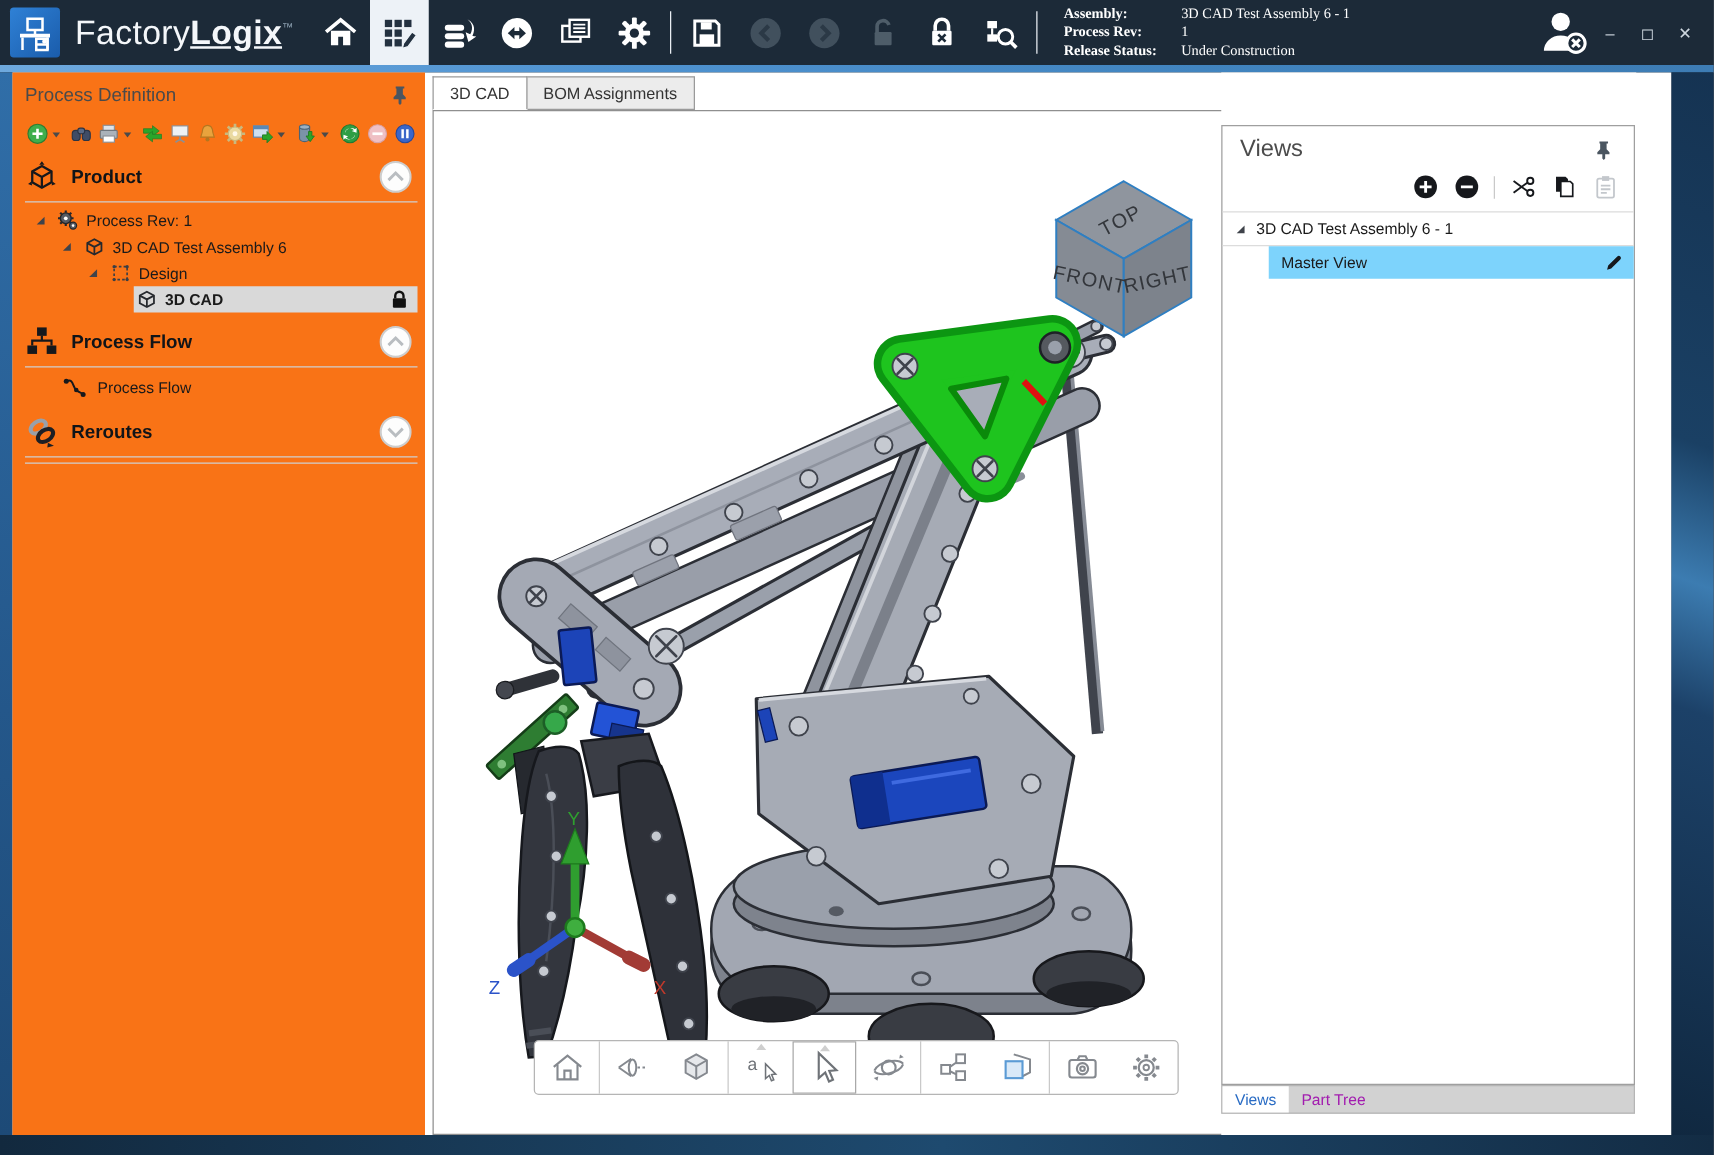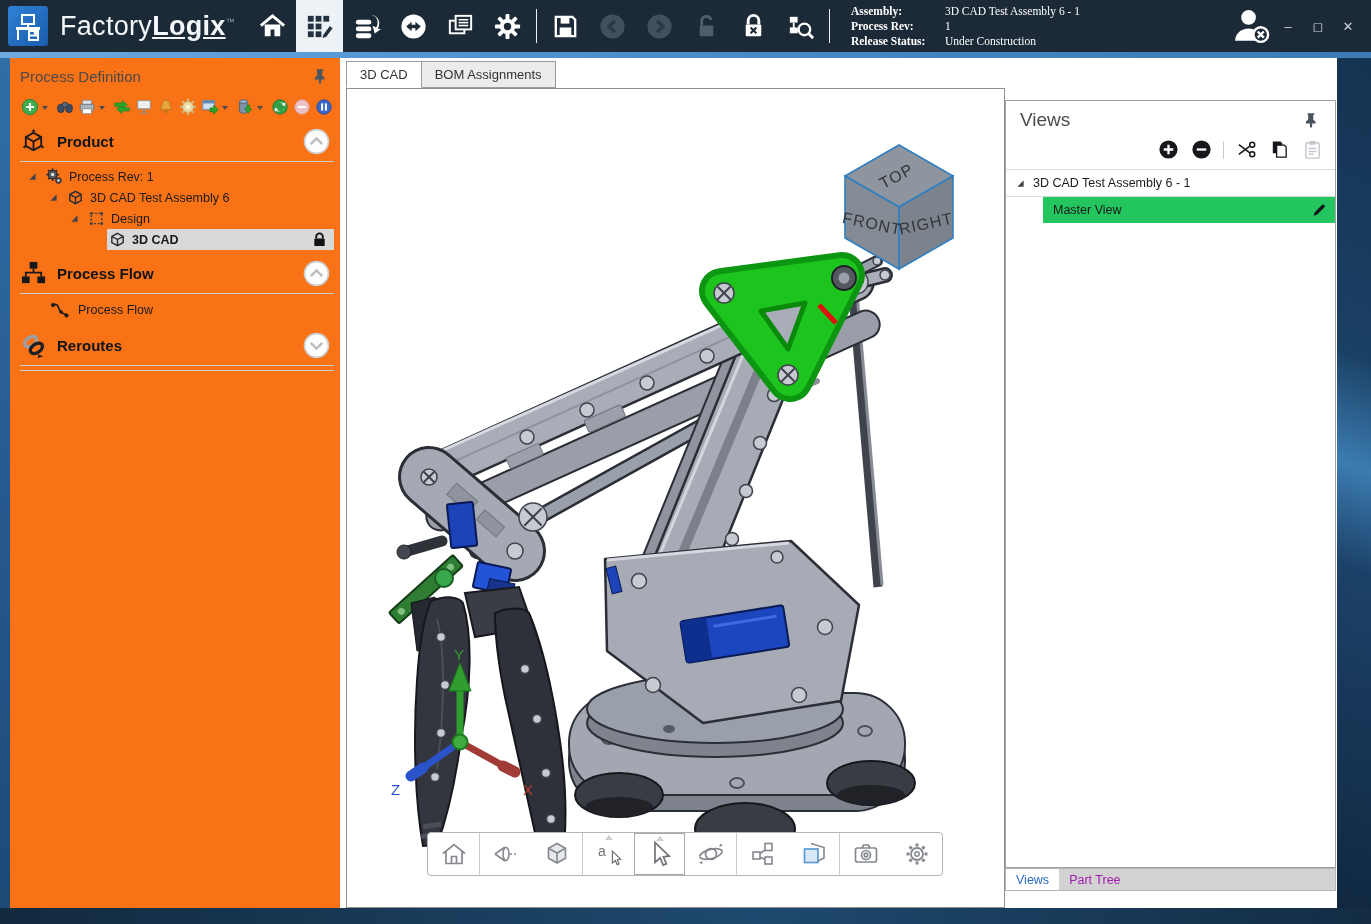--- a/index.html
+++ b/index.html
@@ -93,31 +93,31 @@
                     background:#fff; border:1px solid #b5b5b5; border-radius:4px; padding:0; }
   .vt-btn { position:relative; width:51px; height:42px; background:none; border:none; display:flex;
             align-items:center; justify-content:center; cursor:pointer; }
   .vt-btn svg { width:30px; height:30px; }
   .vt-btn.selected { border:1px solid #a9a9a9; background:#fff; }
   .vt-sep { width:1px; align-self:stretch; background:#c9c9c9; }
   .vt-caret { position:absolute; top:0px; left:50%; transform:translateX(-50%); width:0; height:0;
               border:4px solid transparent; border-bottom:5px solid #cfcfcf; margin-top:-2px;}
 
   
-  .right-region { position:absolute; left:995px; top:0; width:332px; height:850px; background:#fff; }
+  .right-region { position:absolute; left:967px; top:0; width:332px; height:850px; background:#fff; }
   .views-box { position:absolute; left:0; top:42px; width:331px; height:768px; border:1px solid #9f9f9f; background:#fff; }
   .vb-header { display:flex; align-items:center; padding:8px 10px 0 14px; }
   .vb-title { font-size:19px; color:#4c4c4c; }
   .vb-toolbar { display:flex; align-items:center; justify-content:flex-end; gap:11px; padding:8px 12px 8px 0; }
   .ri { width:22px; height:22px; border:none; background:none; padding:0; cursor:pointer; }
   .ri svg { width:21px; height:21px; }
   .rdiv { width:1px; height:18px; background:#c9c9c9; }
   .vroot { display:flex; align-items:center; gap:8px; height:28px; border-top:1px solid #dcdcdc;
            border-bottom:1px solid #dcdcdc; padding-left:10px; font-size:12.5px; color:#1a1a1a; cursor:pointer; }
-  .vchild { display:flex; align-items:center; height:26px; margin-left:37px; background:#22c55e;
+  .vchild { display:flex; align-items:center; height:26px; margin-left:37px; background:#7dd3fc;
             padding:0 8px 0 10px; font-size:12.5px; color:#1a1a1a; cursor:pointer; }
   .vchild .pencil { margin-left:auto; width:16px; height:16px; }
 
   .rp-tabs { position:absolute; left:0; top:810px; width:331px; height:23px; background:#d2d2d2;
              border:1px solid #b5b5b5; display:flex; align-items:stretch; font-size:12.5px; }
   .rp-tab { display:flex; align-items:center; padding:0 10px; color:#a21caf; cursor:pointer; }
   .rp-tab.selected { background:#fff; color:#2a6cc4; }
 </style>
 </head>
 <body>

